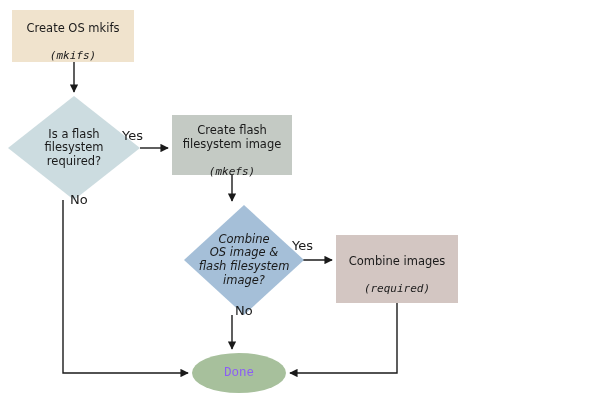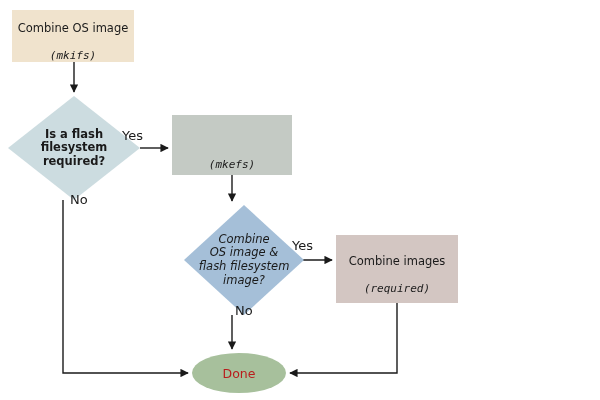--- a/index.html
+++ b/index.html
@@ -77,22 +77,23 @@
   }
   .ellipse-wrap .etext {
     position: absolute;
     left: 0;
     top: 0;
     width: 100%;
     height: 100%;
     display: flex;
     align-items: center;
     justify-content: center;
-    color: #b91c1c;
+    color: #8b5cf6;
     font-size: 12.5px;
+    font-family: Liberation Mono, monospace;
   }
   .edge-label {
     position: absolute;
     font-size: 13px;
     color: #1a1a1a;
     white-space: nowrap;
   }
 </style>
 </head>
 <body>
@@ -116,37 +117,38 @@
 
     <path d="M 292 260 L 332 260" stroke="#1a1a1a" stroke-width="1.4" fill="none" marker-end="url(#arrow)"></path>
 
     <path d="M 232 315 L 232 349" stroke="#1a1a1a" stroke-width="1.4" fill="none" marker-end="url(#arrow)"></path>
 
     <path d="M 397 287 L 397 373 L 290 373" stroke="#1a1a1a" stroke-width="1.4" fill="none" marker-end="url(#arrow)"></path>
   </svg>
 
   <div class="node proc" style="left:12px; top:10px; width:122px; height:52px; background:#f0e3cd;">
     <span class="lbl">
-      <span>Combine OS image</span><br>
+      <span>Create OS mkifs</span><br>
       <span class="mono">(mkifs)</span>
     </span>
   </div>
 
-  <div class="diamond-wrap" style="left:8px; top:96px; width:132px; height:104px;font-weight:bold;">
+  <div class="diamond-wrap" style="left:8px; top:96px; width:132px; height:104px;">
     <svg width="132" height="104" viewBox="0 0 132 104" xmlns="http://www.w3.org/2000/svg">
       <polygon points="66,0 132,52 66,104 0,52" fill="#ccdce0"></polygon>
     </svg>
     <div class="dtext">Is a flash
 filesystem
 required?</div>
   </div>
 
   <div class="node proc" style="left:172px; top:115px; width:120px; height:60px; background:#c4cac4;">
     <span class="lbl">
-      <br>
+      <span>Create flash
+filesystem image</span><br>
       <span class="mono">(mkefs)</span>
     </span>
   </div>
 
   <div class="diamond-wrap" style="left:184px; top:205px; width:120px; height:110px;font-style:italic;">
     <svg width="120" height="110" viewBox="0 0 120 110" xmlns="http://www.w3.org/2000/svg">
       <polygon points="60,0 120,55 60,110 0,55" fill="#a5bfd8"></polygon>
     </svg>
     <div class="dtext">Combine
 OS image &amp;

